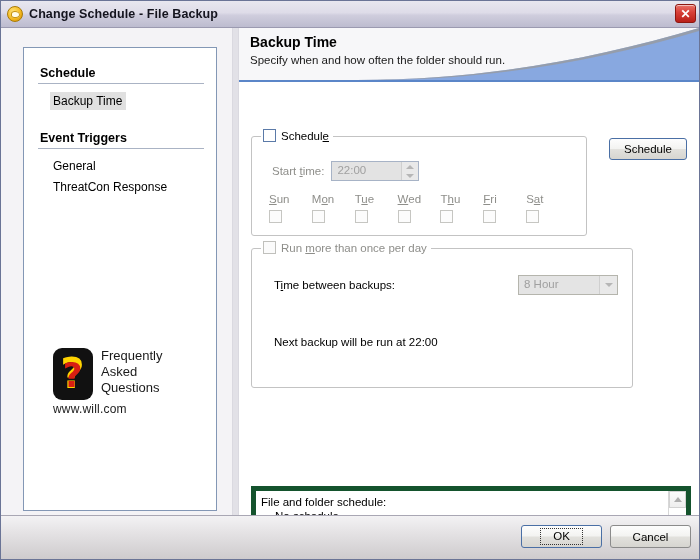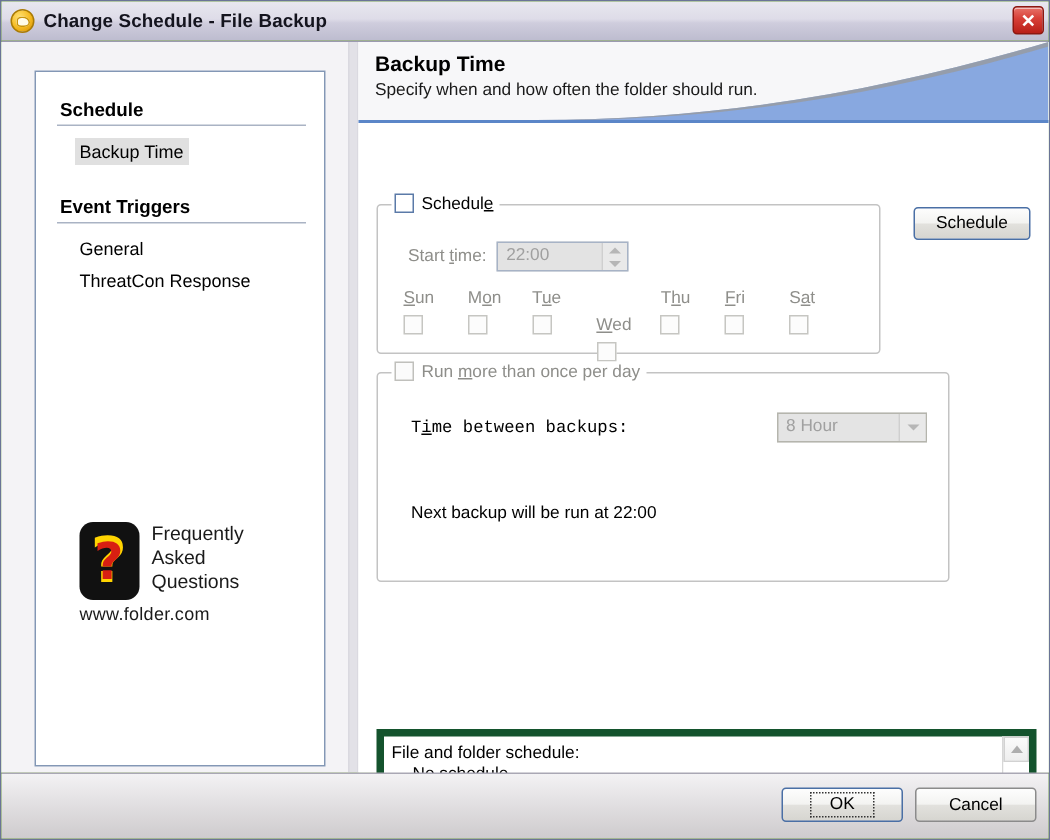--- a/index.html
+++ b/index.html
@@ -15,21 +15,21 @@
     background: #d4d0c8;
   }
 
   
   .window {
     position: absolute;
     left: 0; top: 0;
     width: 700px; height: 560px;
     box-sizing: border-box;
     border: 1px solid #6a7496;
-    background: #84cc16;
+    background: #4d7c0f;
     display: flex;
     flex-direction: column;
   }
 
   
   .titlebar {
     position: relative;
     height: 27px;
     flex: 0 0 27px;
     background: linear-gradient(180deg, #e8e7ef 0%, #dedce8 45%, #cfcddd 55%, #bdbccf 100%);
@@ -445,21 +445,21 @@
             <div class="faq-mark">
               <div class="faq-q-outer">?</div>
               <div class="faq-q-inner">?</div>
             </div>
             <div class="faq-words">
               <div>Frequently</div>
               <div>Asked</div>
               <div>Questions</div>
             </div>
           </div>
-          <div class="faq-url">www.folder.com</div>
+          <div class="faq-url">www.will.com</div>
         </div>
 
       </div>
     </div>
 
     <div class="splitter"></div>
 
     <div class="rightpane">
 
       <div class="banner">
@@ -504,21 +504,21 @@
               <div class="cb day" style="margin-top:5px;"></div>
             </div>
             <div style="width:45px;">
               <div class="lbl disabled">M<u>o</u>n</div>
               <div class="cb day" style="margin-top:5px;"></div>
             </div>
             <div style="width:45px;">
               <div class="lbl disabled">T<u>u</u>e</div>
               <div class="cb day" style="margin-top:5px;"></div>
             </div>
-            <div style="width:45px;margin-top:18px;">
+            <div style="width:45px;">
               <div class="lbl disabled"><u>W</u>ed</div>
               <div class="cb day" style="margin-top:5px;"></div>
             </div>
             <div style="width:45px;">
               <div class="lbl disabled">T<u>h</u>u</div>
               <div class="cb day" style="margin-top:5px;"></div>
             </div>
             <div style="width:45px;">
               <div class="lbl disabled"><u>F</u>ri</div>
               <div class="cb day" style="margin-top:5px;"></div>
@@ -530,21 +530,21 @@
           </div>
         </div>
 
         <div class="group" style="left:12px; top:166px; width:382px; height:140px;">
           <div class="group-legend disabled">
             <span class="cb disabled"></span>
             <span class="lbl disabled">Run <u>m</u>ore than once per day</span>
           </div>
 
           <div style="position:absolute; left:22px; top:26px; right:14px; display:flex; align-items:center;">
-            <span class="lbl" style="flex:1 1 auto;font-family:Liberation Mono, monospace;">T<u>i</u>me between backups:</span>
+            <span class="lbl" style="flex:1 1 auto;">T<u>i</u>me between backups:</span>
             <span class="field grey" style="width:100px; height:20px;">
               <span class="val">8 Hour</span>
               <span class="combo-arrow">
                   <span class="tri-dn"></span>
                 </span>
             </span>
           </div>
 
 
           <div class="lbl" style="position:absolute; left:22px; top:87px;">Next backup will be run at 22:00</div>

